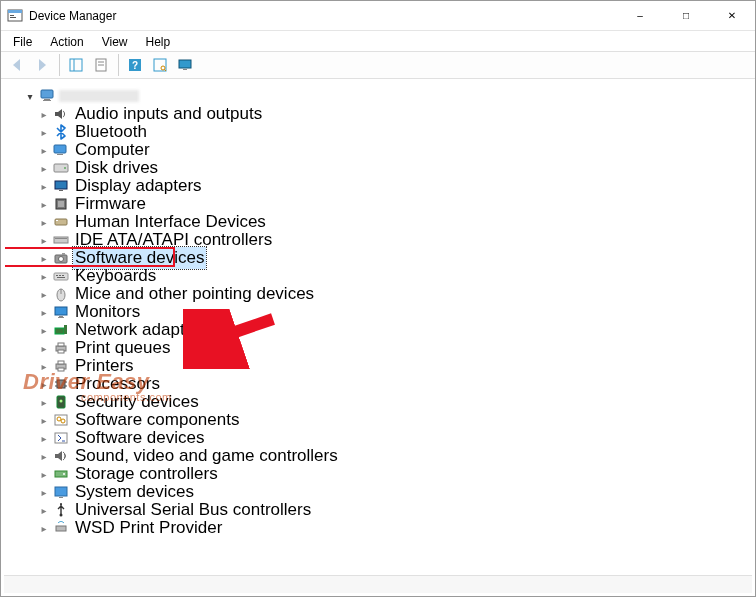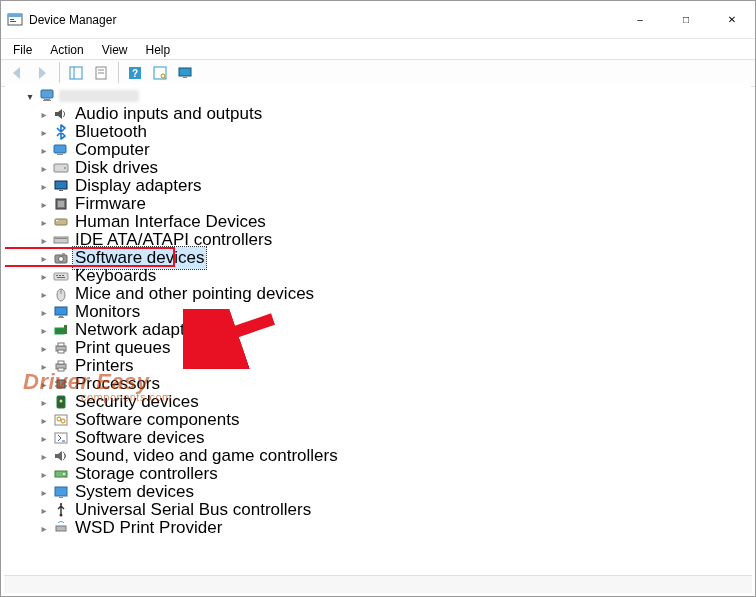--- a/index.html
+++ b/index.html
@@ -7,21 +7,21 @@
     margin: 0; padding: 0;
     font-family: "Segoe UI", Tahoma, sans-serif;
     font-size: 12px;
     background: #fff;
     width: 756px; height: 597px;
     position: relative;
     border: 1px solid #999;
   }
   
   .titlebar {
-    height: 38px;
+    height: 30px;
     display: flex; align-items: center;
     padding: 0 0 0 6px;
     border-bottom: 1px solid #e5e5e5;
   }
   .titlebar .app-icon {
     width: 16px; height: 16px; margin-right: 6px;
     display:flex;align-items:center;justify-content:center;
   }
   .titlebar .title { flex: 0 0 auto; }
   .titlebar .spacer { flex: 1; }

